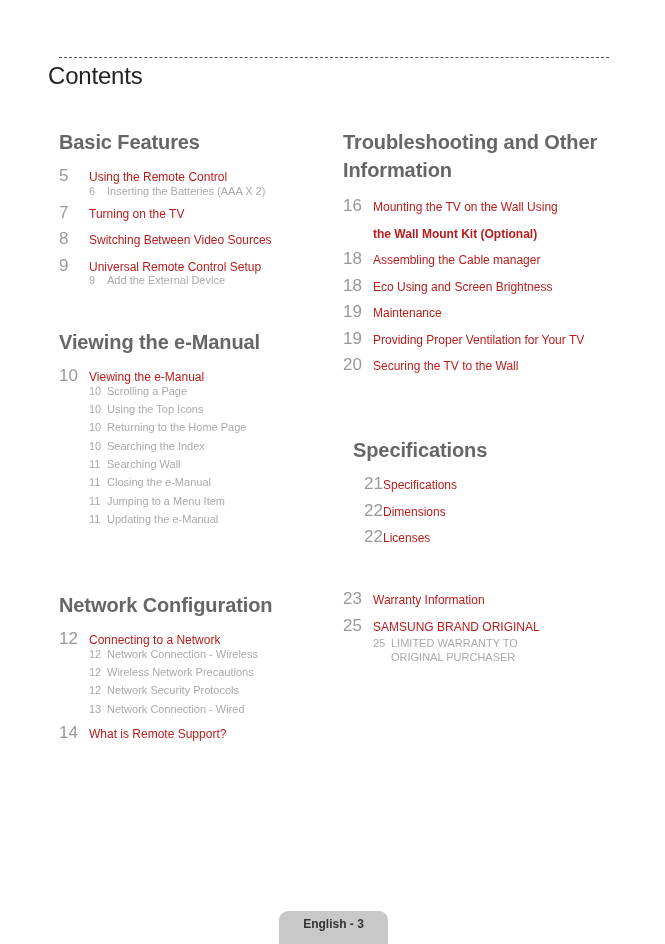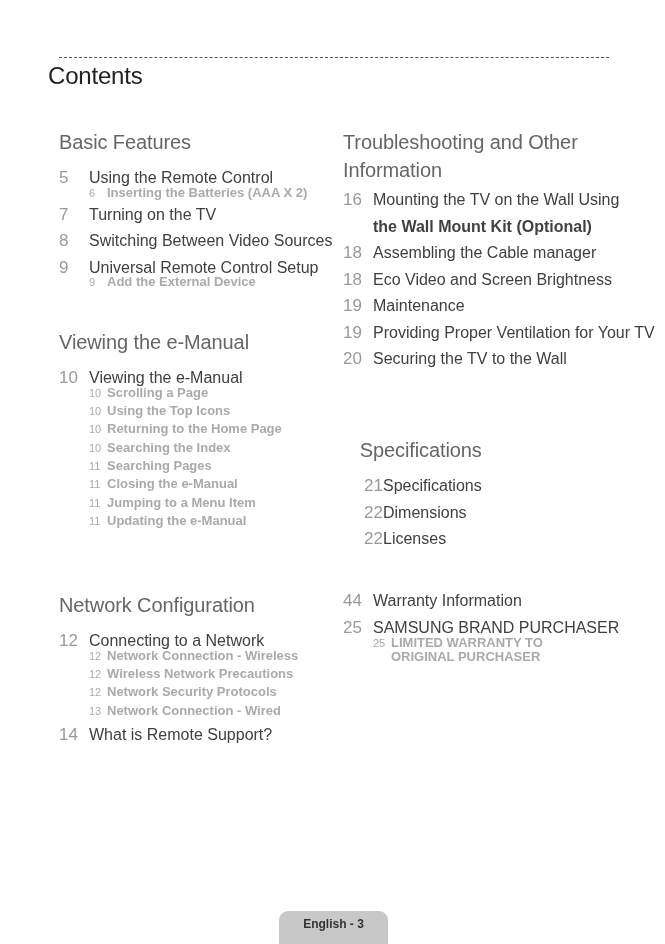--- a/index.html
+++ b/index.html
@@ -10,32 +10,32 @@
     .rule {
       position: absolute; left: 59px; top: 57px; width: 550px; height: 0;
       border-top: 1px dashed #555;
     }
     .page-title {
       position: absolute; left: 48px; top: 62px; font-size: 24px; color: #222; font-weight: normal;
       letter-spacing: -0.2px;
     }
     .section { position: absolute; }
     .sec-title {
-      font-size: 20px; font-weight: normal; color: #666; line-height: 28px; margin: 0 0 10px 0;
+      font-size: 20px; font-weight: bold; color: #666; line-height: 28px; margin: 0 0 10px 0;
       letter-spacing: -0.1px;
     }
     .entry { display: flex; align-items: baseline; height: 26.5px; }
     .entry .num {
       width: 30px; font-size: 17px; color: #999; font-weight: normal; flex: none;
       font-family: "Liberation Sans", sans-serif;
     }
-    .entry .txt { font-size: 16px; color: #404040; line-height: 23px; }
+    .entry .txt { font-size: 12px; color: #b91c1c; line-height: 23px; }
     .sub { display: flex; align-items: baseline; height: 18.4px; padding-left: 30px; }
     .sub .snum { font-size: 11px; color: #aaa; width: 18px; flex: none; }
-    .sub .stxt { font-size: 13px; color: #aaa; font-weight: bold; }
+    .sub .stxt { font-size: 11px; color: #aaa; }
     .sub.twoline { height: auto; line-height: 14px; }
     .sub.twoline .stxt { display: block; }
     .footer {
       position: absolute; left: 279px; top: 911px; width: 109px; height: 40px;
       background: #c8c8c8; border-radius: 9px 9px 0 0;
       text-align: center; font-weight: bold; font-size: 12px; color: #333; line-height: 26px;
     }
   </style>
 </head>
 <body>
@@ -89,21 +89,21 @@
     <div class="sub">
         <span class="snum">10</span>
         <span class="stxt">Returning to the Home Page</span>
       </div>
     <div class="sub">
         <span class="snum">10</span>
         <span class="stxt">Searching the Index</span>
       </div>
     <div class="sub">
         <span class="snum">11</span>
-        <span class="stxt">Searching Pages</span>
+        <span class="stxt">Searching Wall</span>
       </div>
     <div class="sub">
         <span class="snum">11</span>
         <span class="stxt">Closing the e-Manual</span>
       </div>
     <div class="sub">
         <span class="snum">11</span>
         <span class="stxt">Jumping to a Menu Item</span>
       </div>
     <div class="sub">
@@ -137,38 +137,38 @@
         <span class="stxt">Network Connection - Wired</span>
       </div>
   </div>
   <div class="entry" style="margin-top:2px;">
     <span class="num">14</span>
     <span class="txt">What is Remote Support?</span>
   </div>
 </div>
 
 <div class="section" style="left:343px; top:128px;">
-  <div class="sec-title" style="margin-bottom:4px;">
+  <div class="sec-title" style="margin-bottom:12px;">
     <div>Troubleshooting and Other</div>
     <div>Information</div>
   </div>
   <div class="entry">
     <span class="num">16</span>
     <span class="txt">Mounting the TV on the Wall Using</span>
   </div>
   <div class="entry" style="padding-left:30px;font-weight:bold;">
     <span class="txt">the Wall Mount Kit (Optional)</span>
   </div>
   <div class="entry">
     <span class="num">18</span>
     <span class="txt">Assembling the Cable manager</span>
   </div>
   <div class="entry">
     <span class="num">18</span>
-    <span class="txt">Eco Video and Screen Brightness</span>
+    <span class="txt">Eco Using and Screen Brightness</span>
   </div>
   <div class="entry">
     <span class="num">19</span>
     <span class="txt">Maintenance</span>
   </div>
   <div class="entry">
     <span class="num">19</span>
     <span class="txt">Providing Proper Ventilation for Your TV</span>
   </div>
   <div class="entry">
@@ -188,26 +188,26 @@
     <span class="txt">Dimensions</span>
   </div>
   <div class="entry">
     <span class="num">22</span>
     <span class="txt">Licenses</span>
   </div>
 </div>
 
 <div class="section" style="left:343px; top:589px;">
   <div class="entry">
-    <span class="num">44</span>
+    <span class="num">23</span>
     <span class="txt">Warranty Information</span>
   </div>
   <div class="entry">
     <span class="num">25</span>
-    <span class="txt">SAMSUNG BRAND PURCHASER</span>
+    <span class="txt">SAMSUNG BRAND ORIGINAL</span>
   </div>
   <div class="sub twoline" style="margin-top:-6px;">
     <span class="snum">25</span>
     <span>
       <span class="stxt">LIMITED WARRANTY TO</span>
       <span class="stxt">ORIGINAL PURCHASER</span>
     </span>
   </div>
 </div>
 

